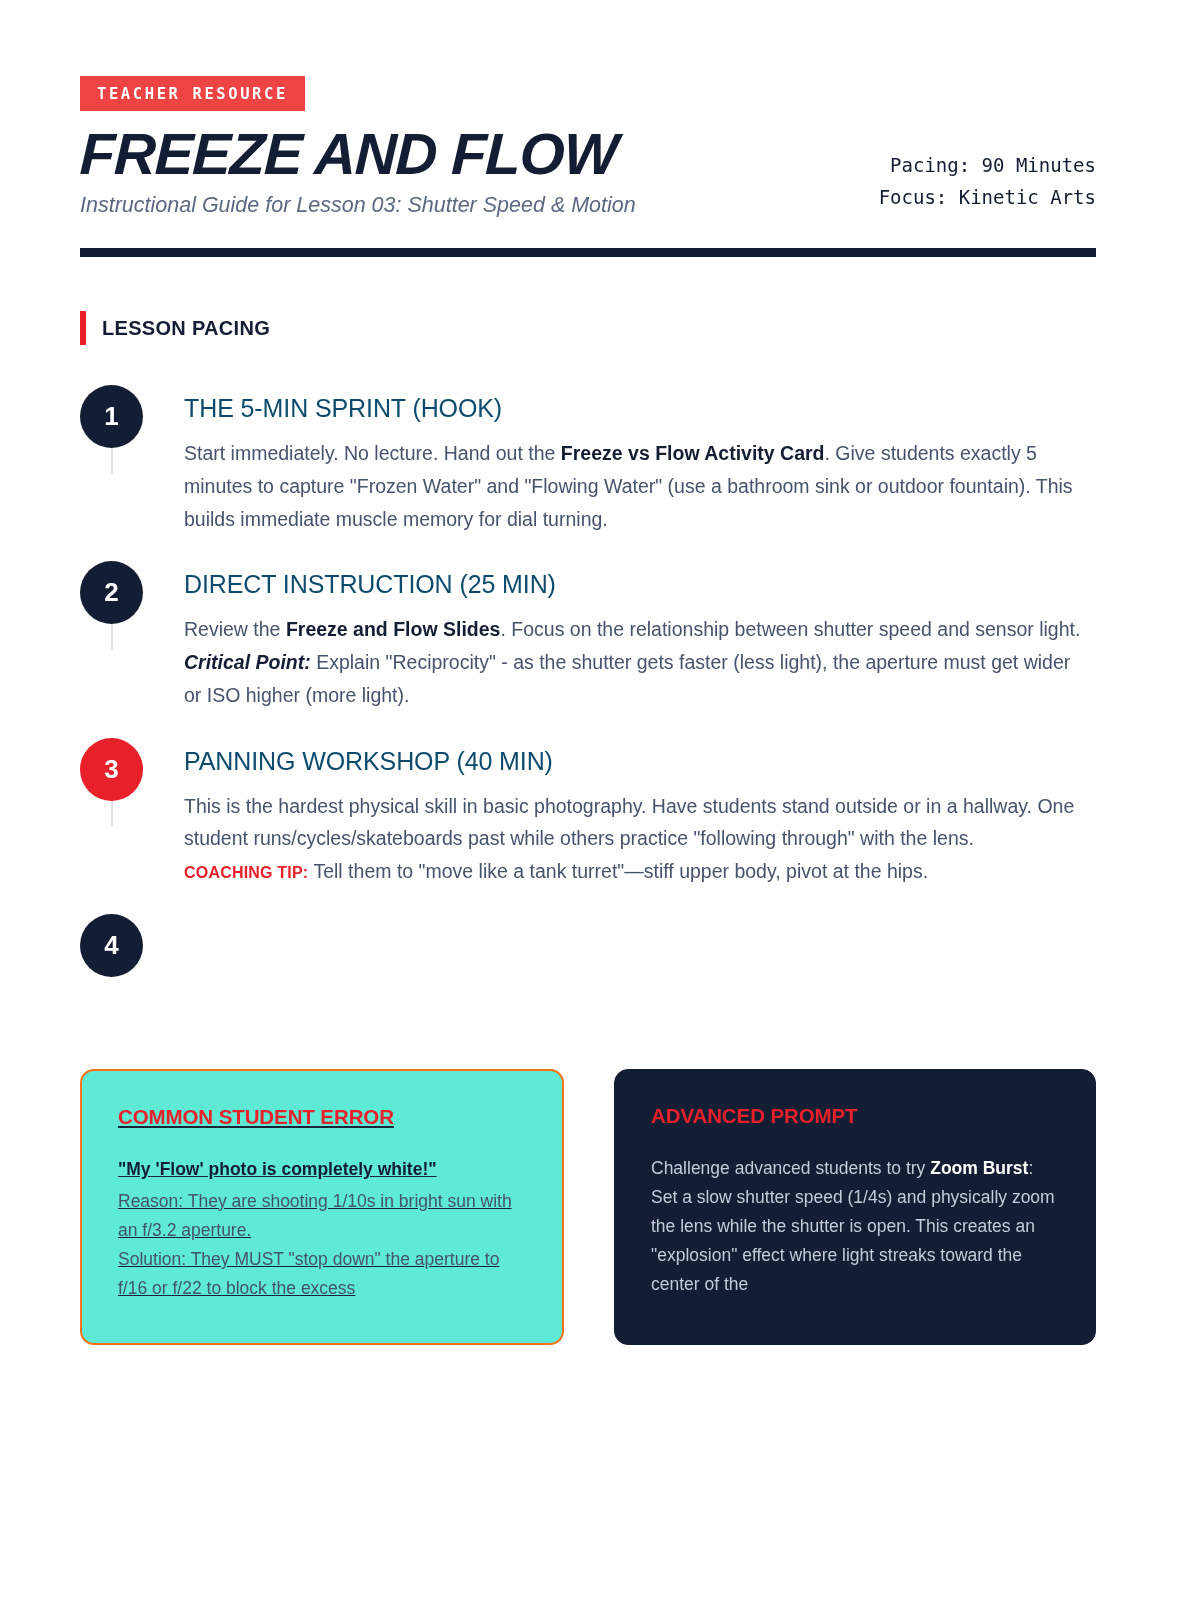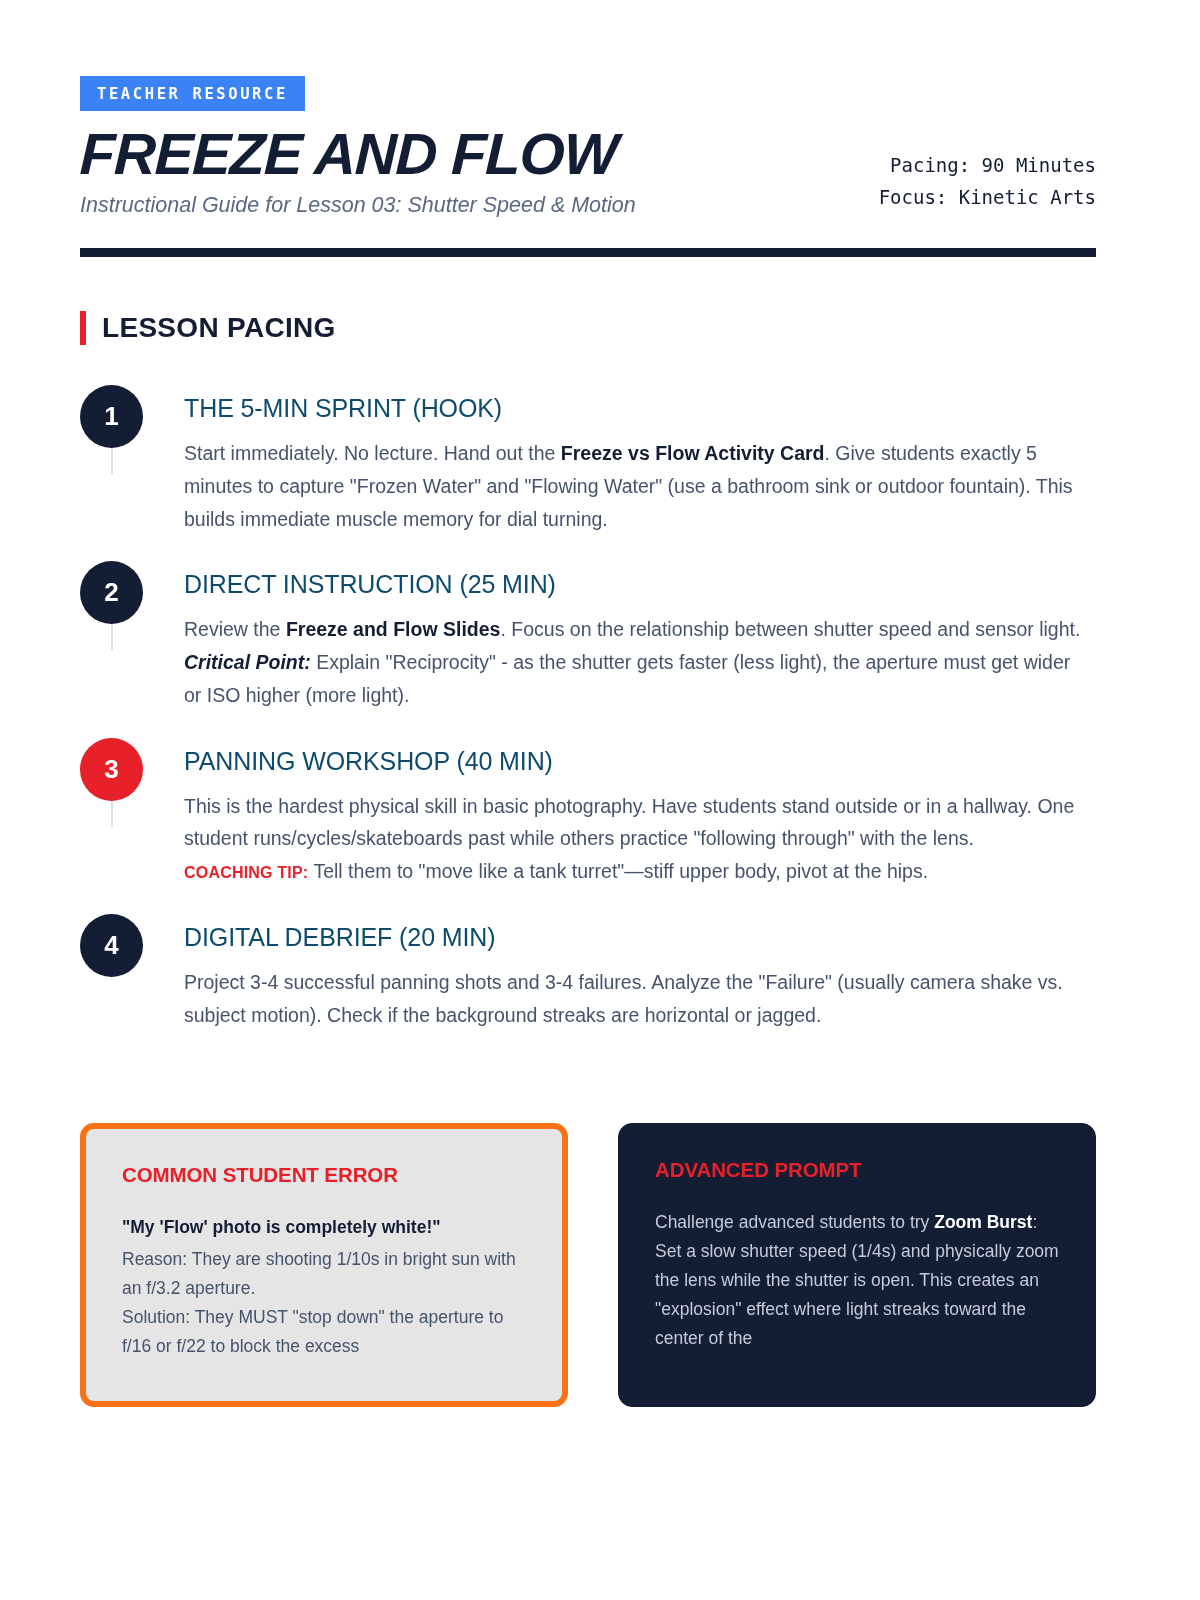--- a/index.html
+++ b/index.html
@@ -25,21 +25,21 @@
 
   
   .header-top {
     display: flex;
     align-items: flex-end;
     justify-content: space-between;
   }
   .header-left { flex: 0 0 auto; }
   .eyebrow {
     display: inline-block;
-    background: #3b82f6;
+    background: #ef4444;
     color: #ffffff;
     font-family: "DejaVu Sans Mono", monospace;
     font-size: 15.5px;
     letter-spacing: 2.6px;
     font-weight: 700;
     padding: 9px 17px 8px 17px;
     margin: 0 0 14px 0;
   }
   .doc-title {
     font-size: 58px;
@@ -80,21 +80,21 @@
     gap: 16px;
     margin: 54px 0 40px 0;
   }
   .section-bar {
     width: 6px;
     height: 34px;
     background: #e8202a;
     flex: 0 0 auto;
   }
   .section-title {
-    font-size: 28px;
+    font-size: 20px;
     font-weight: 700;
     letter-spacing: 0.3px;
     color: #131d33;
   }
 
   
   .steps { margin: 0; }
   .step {
     position: relative;
     display: flex;
@@ -168,22 +168,23 @@
     margin-top: 66px;
   }
   .card {
     flex: 1 1 0;
     border-radius: 14px;
     box-sizing: border-box;
     padding: 34px 36px 40px 36px;
     min-height: 270px;
   }
   .card.light {
-    background: #e5e5e5;
-    border: 6px solid #f97316;
+    background: #5eead4;
+    border: 2px solid #f97316;
+    text-decoration: underline;
   }
   .card.dark {
     background: #131d33;
     border: 1px solid #131d33;
   }
   .card-title {
     font-size: 20.5px;
     font-weight: 800;
     color: #e8202a;
     letter-spacing: -0.1px;
@@ -260,24 +261,20 @@
       <div class="step-body">
         <div class="step-title">PANNING WORKSHOP (40 MIN)</div>
         <p class="step-text"><span>This is the hardest physical skill in basic photography. Have students stand outside or in a hallway. One student runs/cycles/skateboards past while others practice "following through" with the lens.</span><br><span class="tip-label">COACHING TIP:</span><span> Tell them to "move like a tank turret"—stiff upper body, pivot at the hips.</span></p>
       </div>
     </div>
 
     <div class="step">
       <div class="step-marker">
         <div class="step-badge">4</div>
 
-      </div>
-      <div class="step-body">
-        <div class="step-title">DIGITAL DEBRIEF (20 MIN)</div>
-        <p class="step-text">Project 3-4 successful panning shots and 3-4 failures. Analyze the "Failure" (usually camera shake vs. subject motion). Check if the background streaks are horizontal or jagged.</p>
       </div>
     </div>
 
   </div>
 
   <div class="cards">
 
     <div class="card light">
       <div class="card-title">COMMON STUDENT ERROR</div>
       <p class="card-body">

